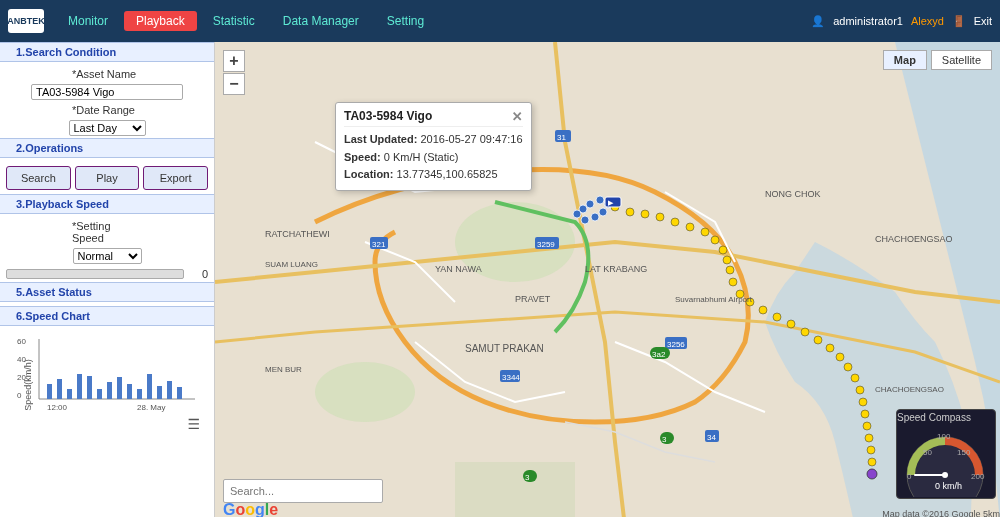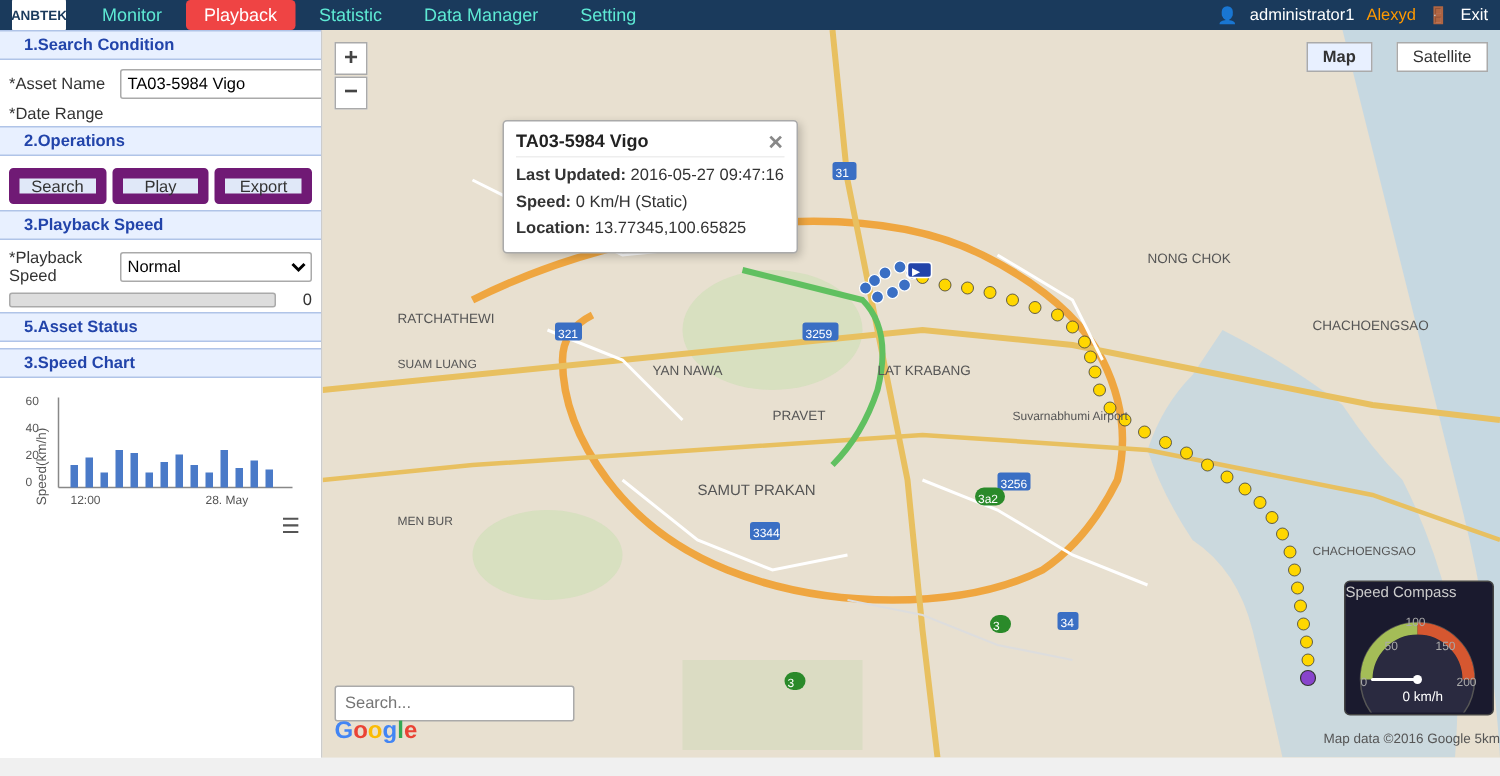--- a/index.html
+++ b/index.html
@@ -1,20 +1,20 @@
 <!DOCTYPE html>
 <html><head>
   <meta charset="utf-8">
   <style>
     * { margin: 0; padding: 0; box-sizing: border-box; }
     body { font-family: Arial, sans-serif; font-size: 12px; background: #f0f0f0; width: 1000px; height: 517px; overflow: hidden; }
 
     
     #header {
-      display: flex; align-items: center; background: #1a3a5c; height: 20px;
+      display: flex; align-items: center; background: #1a3a5c; height: 42px;
       padding: 0 8px; gap: 4px;
     }
     #logo { display: flex; align-items: center; gap: 4px; margin-right: 8px; }
     #logo-icon { width: 36px; height: 24px; background: #fff; border-radius: 3px; display: flex; align-items: center; justify-content: center; font-size: 9px; font-weight: bold; color: #1a3a5c; }
     .nav-btn {
       padding: 3px 12px; font-size: 12px; cursor: pointer; border: none;
       border-radius: 3px; color: #5eead4; background: transparent;
     }
     .nav-btn.active { background: #ef4444; color: #fff; }
     .header-right { margin-left: auto; display: flex; align-items: center; gap: 8px; color: #ccc; font-size: 11px; }
@@ -27,33 +27,33 @@
     
     #sidebar {
       width: 215px; background: #fff; border-right: 1px solid #ccc;
       overflow-y: auto; flex-shrink: 0; padding-bottom: 4px;
     }
     .section-title {
       background: #e8f0ff; border-top: 1px solid #b0c4e8; border-bottom: 1px solid #b0c4e8;
       padding: 3px 16px; font-size: 11px; font-weight: bold; color: #2244aa;
       margin-bottom: 4px;
     }
-    .field-row { display: flex; align-items: center; padding: 2px 6px; gap: 4px; }
+    .field-row { display: flex; align-items: center; padding: 2px 6px; gap: 4px; flex-direction: column; }
     .field-label { width: 70px; font-size: 11px; color: #333; flex-shrink: 0; }
     .field-input {
       flex: 1; height: 20px; border: 1px solid #aaa; padding: 1px 4px;
       font-size: 11px; border-radius: 2px;
     }
     .field-select {
       flex: 1; height: 20px; border: 1px solid #aaa; font-size: 11px;
       border-radius: 2px; background: #fff;
     }
     .ops-row { display: flex; gap: 4px; padding: 4px 6px; }
     .op-btn {
-      flex: 1; height: 24px; font-size: 11px; cursor: pointer; border: 7px solid #701a75;
+      flex: 1; height: 24px; font-size: 11px; cursor: pointer; border: 1px solid #701a75;
       border-radius: 3px; background: #e0e8f8; color: #333;
     }
 
     
     #speed-chart-area {
       padding: 4px 6px; height: 110px; position: relative;
     }
     .chart-y-label { font-size: 9px; color: #555; position: absolute; left: 2px; top: 50%; transform: translateY(-50%) rotate(-90deg); white-space: nowrap; }
     #speed-canvas { display: block; margin: 0 auto; }
 
@@ -68,21 +68,21 @@
 
     
     #map-area { flex: 1; position: relative; background: #e8e0d0; overflow: hidden; }
     #map-bg { width: 100%; height: 100%; position: absolute; top: 0; left: 0; }
     #map-controls { position: absolute; top: 8px; left: 8px; display: flex; flex-direction: column; gap: 1px; }
     .map-ctrl-btn {
       width: 22px; height: 22px; background: #fff; border: 1px solid #aaa;
       display: flex; align-items: center; justify-content: center;
       font-size: 16px; cursor: pointer; font-weight: bold; color: #444;
     }
-    .map-type-btns { position: absolute; top: 8px; right: 8px; display: flex; gap: 16px; }
+    .map-type-btns { position: absolute; top: 8px; right: 8px; display: flex; gap: 4px; }
     .map-type-btn {
       padding: 3px 10px; font-size: 11px; cursor: pointer; border: 1px solid #aaa;
       background: #fff; color: #333;
     }
     .map-type-btn.active { background: #e8f0ff; font-weight: bold; }
 
     
     #popup {
       position: absolute; top: 60px; left: 120px;
       background: #fff; border: 1px solid #aaa; border-radius: 3px;
@@ -136,50 +136,56 @@
 
   <div id="sidebar">
 
     <div class="section-title">1.Search Condition</div>
     <div class="field-row">
       <span class="field-label">*Asset Name</span>
       <input class="field-input" type="text" value="TA03-5984 Vigo" style="">
     </div>
     <div class="field-row">
       <span class="field-label">*Date Range</span>
+      <select class="field-select">
+        <option>Last Day</option>
+        <option>Last Week</option>
+        <option>Last Month</option>
+        <option>Custom</option>
+      </select>
     </div>
 
     <div class="section-title">2.Operations</div>
     <div class="ops-row">
       <button class="op-btn">Search</button>
       <button class="op-btn">Play</button>
       <button class="op-btn">Export</button>
     </div>
 
     <div class="section-title">3.Playback Speed</div>
     <div class="field-row">
-      <span class="field-label">*Playback Speed</span>
+      <span class="field-label">*Setting Speed</span>
       <select class="field-select">
         <option>Slow</option>
         <option selected="">Normal</option>
         <option>Fast</option>
         <option>Very Fast</option>
       </select>
     </div>
 
     <div class="progress-row">
       <div class="progress-bar-bg">
         <div class="progress-bar-fill" style="width:0%"></div>
       </div>
       <span class="progress-val">0</span>
     </div>
 
     <div class="section-title">5.Asset Status</div>
 
-    <div class="section-title">3.Speed Chart</div>
+    <div class="section-title">6.Speed Chart</div>
     <div id="speed-chart-area">
       <div class="chart-y-label">Speed(km/h)</div>
       <svg id="speed-canvas" width="180" height="80">
 
         <line x1="22" y1="5" x2="22" y2="65" stroke="#888" stroke-width="1"></line>
         <line x1="22" y1="65" x2="178" y2="65" stroke="#888" stroke-width="1"></line>
 
         <text x="0" y="10" font-size="8" fill="#555">60</text>
         <text x="0" y="28" font-size="8" fill="#555">40</text>
         <text x="0" y="46" font-size="8" fill="#555">20</text>

